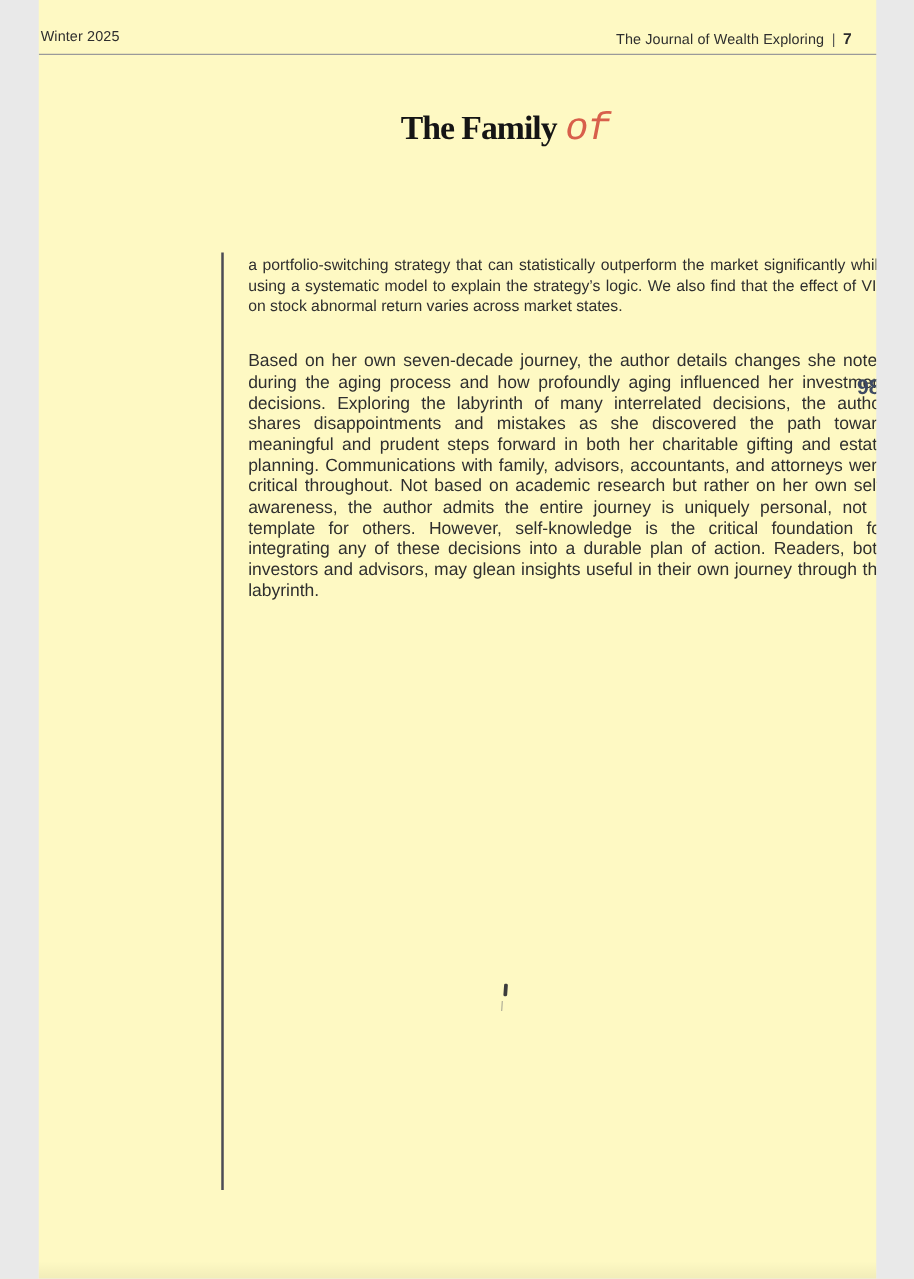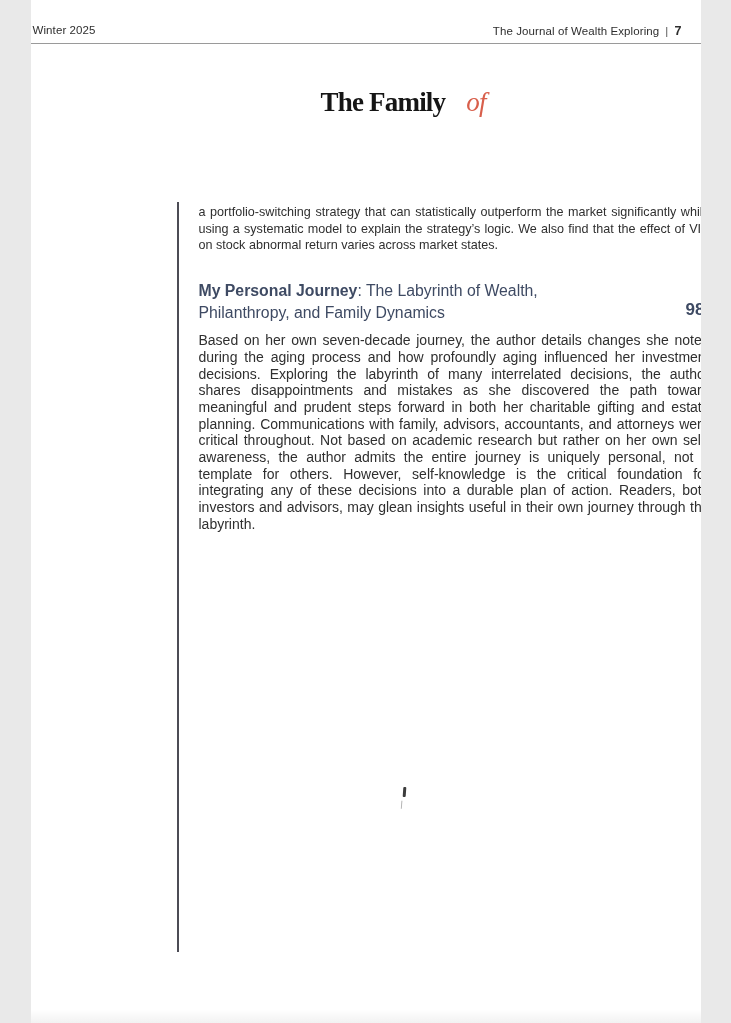--- a/index.html
+++ b/index.html
@@ -6,21 +6,21 @@
     --logo-of: #d85f4b;
     --entry-title: #3e4a63;
     --entry-author: #4e6aa5;
     --body-text: #2f2f2f;
   }
   html,body{margin:0;padding:0;background:#e9e9e9;}
   .page{
     position:relative;
     width:670px;height:1023px;
     margin:0 auto;
-    background:#ffffff;
+    background:#fef9c3;
     overflow:hidden;
     font-family:"Liberation Sans", sans-serif;
     color:var(--body-text);
   }
   
   .page::after{
     content:"";position:absolute;left:0;right:0;bottom:0;height:14px;
     background:linear-gradient(to bottom, rgba(0,0,0,0), rgba(0,0,0,0.05));
     pointer-events:none;
   }
@@ -41,21 +41,21 @@
   }
   .logo{
     position:absolute;left:290px;top:88px;
     font-family:"Liberation Serif", serif;
     color:#151515;
   }
   .logo-line1{font-size:27px;font-weight:bold;letter-spacing:-0.8px;line-height:1.05;}
   .logo-of{
     font-style:italic;font-weight:normal;
     color:var(--logo-of);
-    margin-left:21px;font-size:27px;
+    margin-left:7px;font-size:31px;font-family:Liberation Mono, monospace;
   }
   .logo-line2{font-size:33px;font-weight:bold;letter-spacing:-0.6px;line-height:1.0;margin-top:2px;}
   .sidebar-rule{
     position:absolute;left:146px;top:202px;width:2px;height:750px;
     background:#4c4c55;
   }
   .content{
     position:absolute;left:168px;top:204px;width:511px;
   }
   .intro{
@@ -107,23 +107,20 @@
     </div>
   </div>
 
   <div class="sidebar-rule"></div>
 
   <div class="content">
 
     <p class="intro">a portfolio-switching strategy that can statistically outperform the market significantly while using a systematic model to explain the strategy’s logic. We also find that the effect of VIX on stock abnormal return varies across market states.</p>
 
     <div class="entry">
-      <h2 class="entry-title">
-        <span class="strong">My Personal Journey</span><span>: The Labyrinth of Wealth, Philanthropy, and Family Dynamics</span>
-      </h2>
       <div class="entry-page">98</div>
       <p class="abstract">Based on her own seven-decade journey, the author details changes she noted during the aging process and how profoundly aging influenced her investment decisions. Exploring the labyrinth of many interrelated decisions, the author shares disappointments and mistakes as she discovered the path toward meaningful and prudent steps forward in both her charitable gifting and estate planning. Communications with family, advisors, accountants, and attorneys were critical throughout. Not based on academic research but rather on her own self-awareness, the author admits the entire journey is uniquely personal, not a template for others. However, self-knowledge is the critical foundation for integrating any of these decisions into a durable plan of action. Readers, both investors and advisors, may glean insights useful in their own journey through the labyrinth.</p>
     </div>
 
   </div>
 
   <div class="ink-speck"></div>
 
 </div>
 

